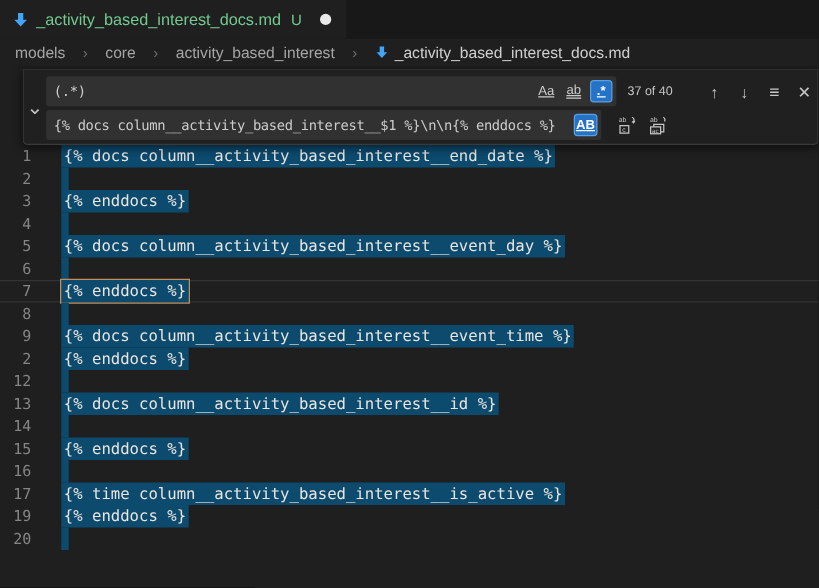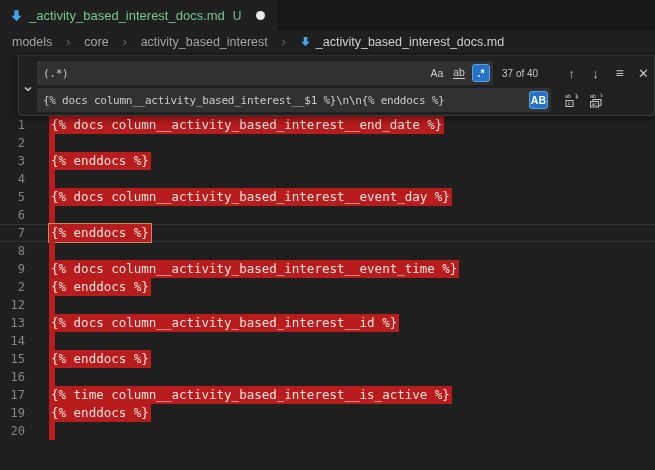--- a/index.html
+++ b/index.html
@@ -35,21 +35,21 @@
   .editor { position:relative; height:418px; overflow:hidden; background:#1f1f1f; }
   .lines { position:absolute; top:64px; left:0; right:0;
            font-family:"DejaVu Sans Mono", monospace; font-size:12.5px; }
   .line-row { position:relative; height:18px; line-height:18px; white-space:nowrap; }
   .line-row.current { box-shadow: inset 0 1px 0 #333333, inset 0 -1px 0 #333333; }
   .line-num { position:absolute; left:0; width:25px; text-align:right;
               color:#858585; font-size:12px; line-height:18px; }
   .line-content { margin-left:51px; height:18px; }
   .match {
     display:inline-block; height:18px; vertical-align:top;
-    background:#b91c1c; color:#e9e5e0; padding:0 2px; margin-left:-2px;
+    background:#0c4a6e; color:#e9e5e0; padding:0 2px; margin-left:-2px;
   }
   .match.empty { width:6px; padding:0; }
   .match.current-match { box-shadow:0 0 0 1px #c28f5c; }
 
   
   .find-widget {
     position:absolute; top:3px; left:18px; right:0; height:61px;
     background:#202020; border:1px solid #3a3a3a; border-top-color:#2e2e2e;
     border-radius:0 0 4px 4px; box-shadow:0 2px 8px rgba(0,0,0,.55);
     z-index:5;
@@ -59,29 +59,29 @@
     width:14px; height:20px; display:flex; align-items:center; justify-content:center;
     color:#c5c5c5; cursor:pointer;
   }
   .fw-rows { margin-left:18px; padding-top:5px; }
   .fw-row { display:flex; align-items:center; height:24px; margin-bottom:3px; }
   .fw-input {
     position:relative; height:24px; background:#313131; border-radius:2px;
     display:flex; align-items:center; overflow:hidden;
   }
   .fw-input.search { width:456px; }
-  .fw-input.replace { width:514px; }
+  .fw-input.replace { width:444px; }
   .fw-value {
     font-family:"DejaVu Sans Mono", monospace; font-size:11px; letter-spacing:-0.25px;
     color:#cccccc; padding-left:6px; white-space:nowrap; flex:1;
   }
   .fw-toggles { display:flex; align-items:center; gap:4px; padding-right:3px; flex:none; }
   .fw-toggle {
     min-width:18px; height:18px; display:flex; align-items:center; justify-content:center;
-    font-size:10.5px; color:#cccccc; border-radius:3px; cursor:pointer; padding:0 1px;
+    font-size:10.5px; color:#cccccc; border-radius:3px; cursor:pointer; padding:0 1px;text-decoration:underline;
   }
   .fw-toggle.word span { border-bottom:1px solid #cccccc; line-height:11px; display:inline-block; }
   .fw-toggle.active {
     background:#2573c7; border:1px solid #5ba0e0; color:#ffffff; font-weight:bold;
   }
   .fw-count { font-size:10px; color:#c5c5c5; margin-left:9px; white-space:nowrap; flex:1; }
   .fw-btn {
     width:21px; height:21px; display:flex; align-items:center; justify-content:center;
     color:#c5c5c5; font-size:13px; border-radius:4px; cursor:pointer; flex:none; margin-left:3px;
   }

